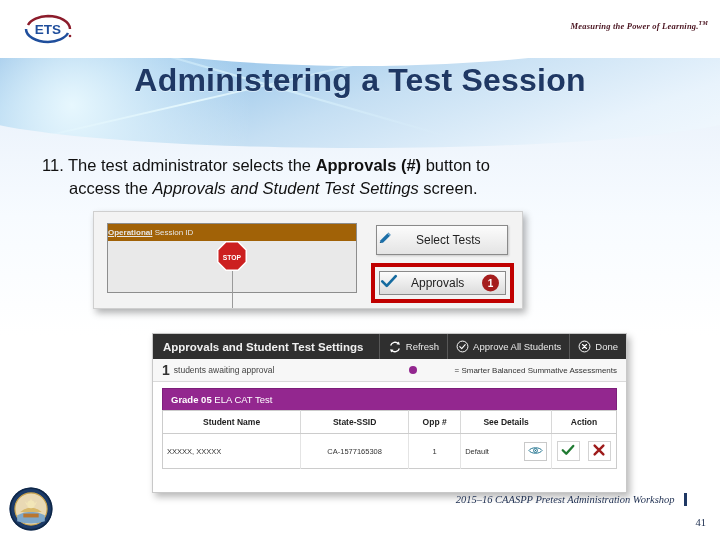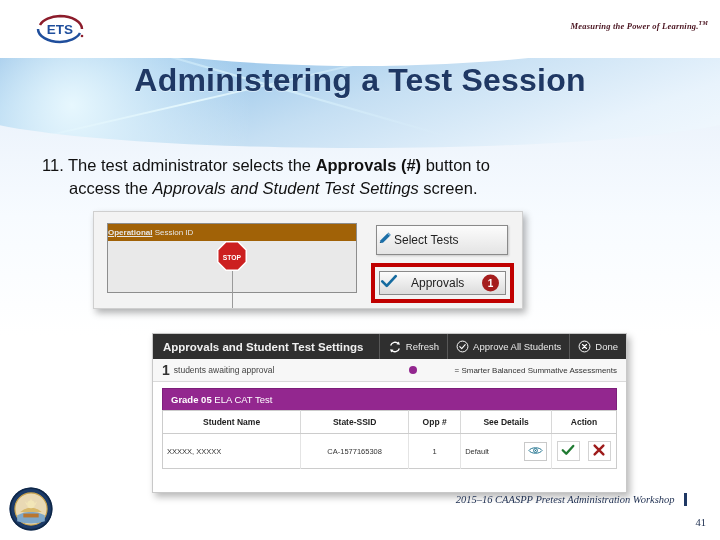--- a/index.html
+++ b/index.html
@@ -18,21 +18,21 @@
   
   .top-strip {
     position: absolute; top: 0; left: 0;
     width: 720px; height: 58px;
     background: #ffffff;
     z-index: 4;
   }
 
   
   .ets-logo {
-    position: absolute; top: 14px; left: 32px;
+    position: absolute; top: 14px; left: 20px;
     width: 56px; height: 30px;
     z-index: 6;
   }
 
   .tagline {
     position: absolute; top: 20px; left: 500px;
     width: 208px;
     text-align: right;
     font-family: "Liberation Serif", serif;
     font-style: italic;
@@ -171,21 +171,21 @@
   .btn-select {
     position: absolute;
     top: 13px; left: 282px;
     width: 132px; height: 30px;
     border: 1px solid #8a8a8a;
     background: linear-gradient(180deg, #fcfcfc 0%, #e4e4e4 100%);
     display: flex; align-items: center;
     box-sizing: border-box;
     box-shadow: 1px 1px 2px rgba(0,0,0,0.18);
   }
-  .btn-select .lbl { font-size: 12px; color: #222; margin-left: 0; }
+  .btn-select .lbl { font-size: 12px; color: #222; margin-left: 22px; }
 
   .approvals-highlight {
     position: absolute;
     top: 51px; left: 277px;
     width: 143px; height: 40px;
     border: 4px solid #c00000;
     box-sizing: border-box;
   }
   .btn-approvals {
     position: absolute;

